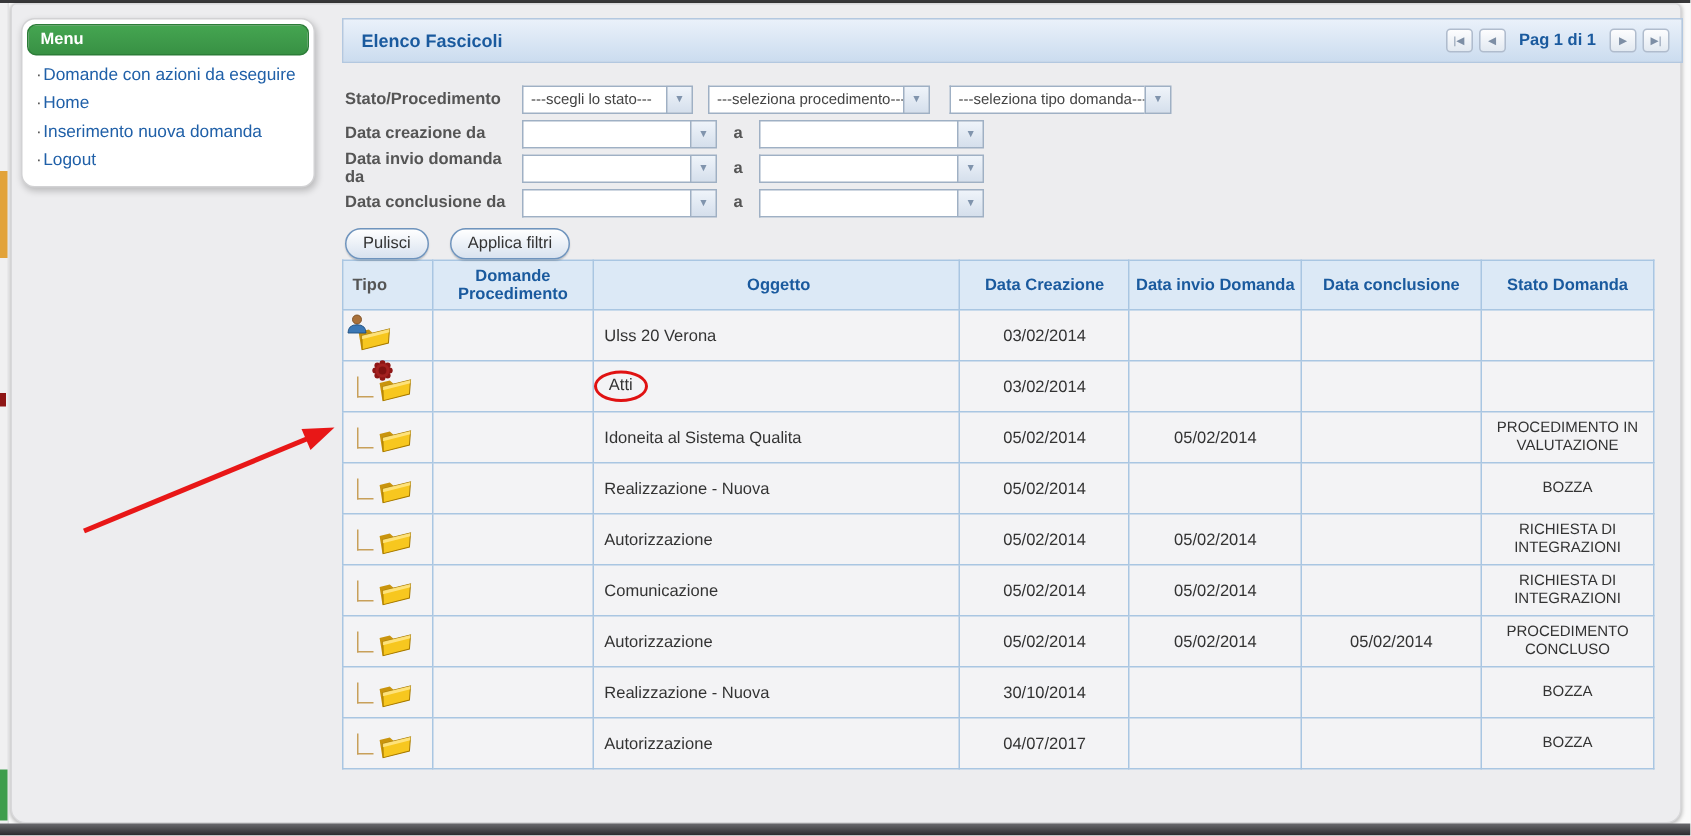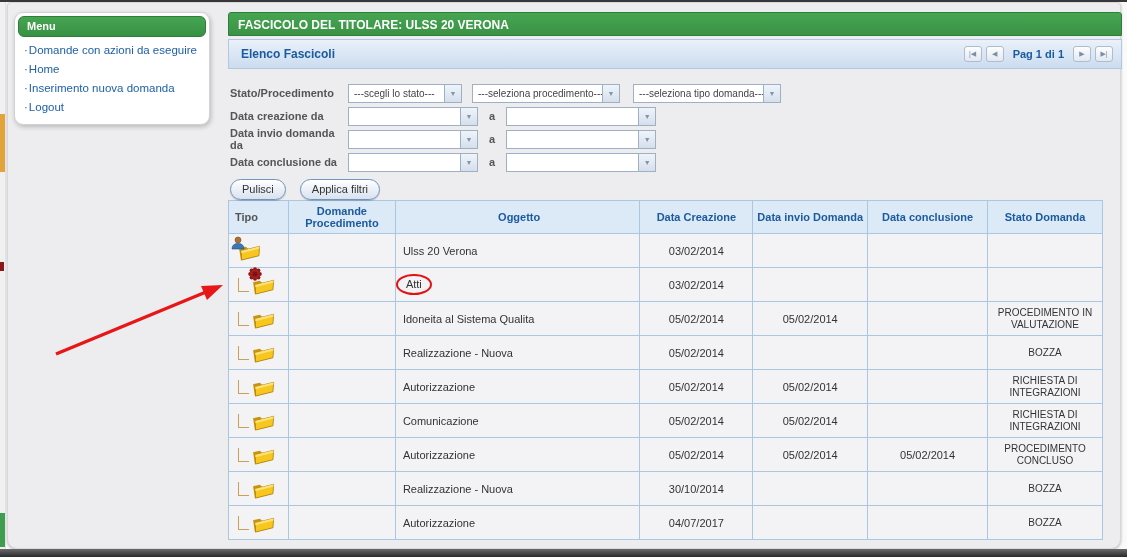--- a/index.html
+++ b/index.html
@@ -100,21 +100,20 @@
     <div class="menu-header">Menu</div>
     <div style="padding-top:4px;">
       <div class="menu-item"><span class="bullet">·</span><span>Domande con azioni da eseguire</span></div>
       <div class="menu-item"><span class="bullet">·</span><span>Home</span></div>
       <div class="menu-item"><span class="bullet">·</span><span>Inserimento nuova domanda</span></div>
       <div class="menu-item"><span class="bullet">·</span><span>Logout</span></div>
     </div>
   </div>
 
   <div class="main">
-    <div class="title-bar">FASCICOLO DEL TITOLARE: ULSS 20 VERONA</div>
 
     <div class="list-bar">
       <span class="list-title">Elenco Fascicoli</span>
       <span class="pagination">
         <button class="pg-btn">
             <span>|◀</span>
           </button>
         <button class="pg-btn">
             <span>◀</span>
           </button>

